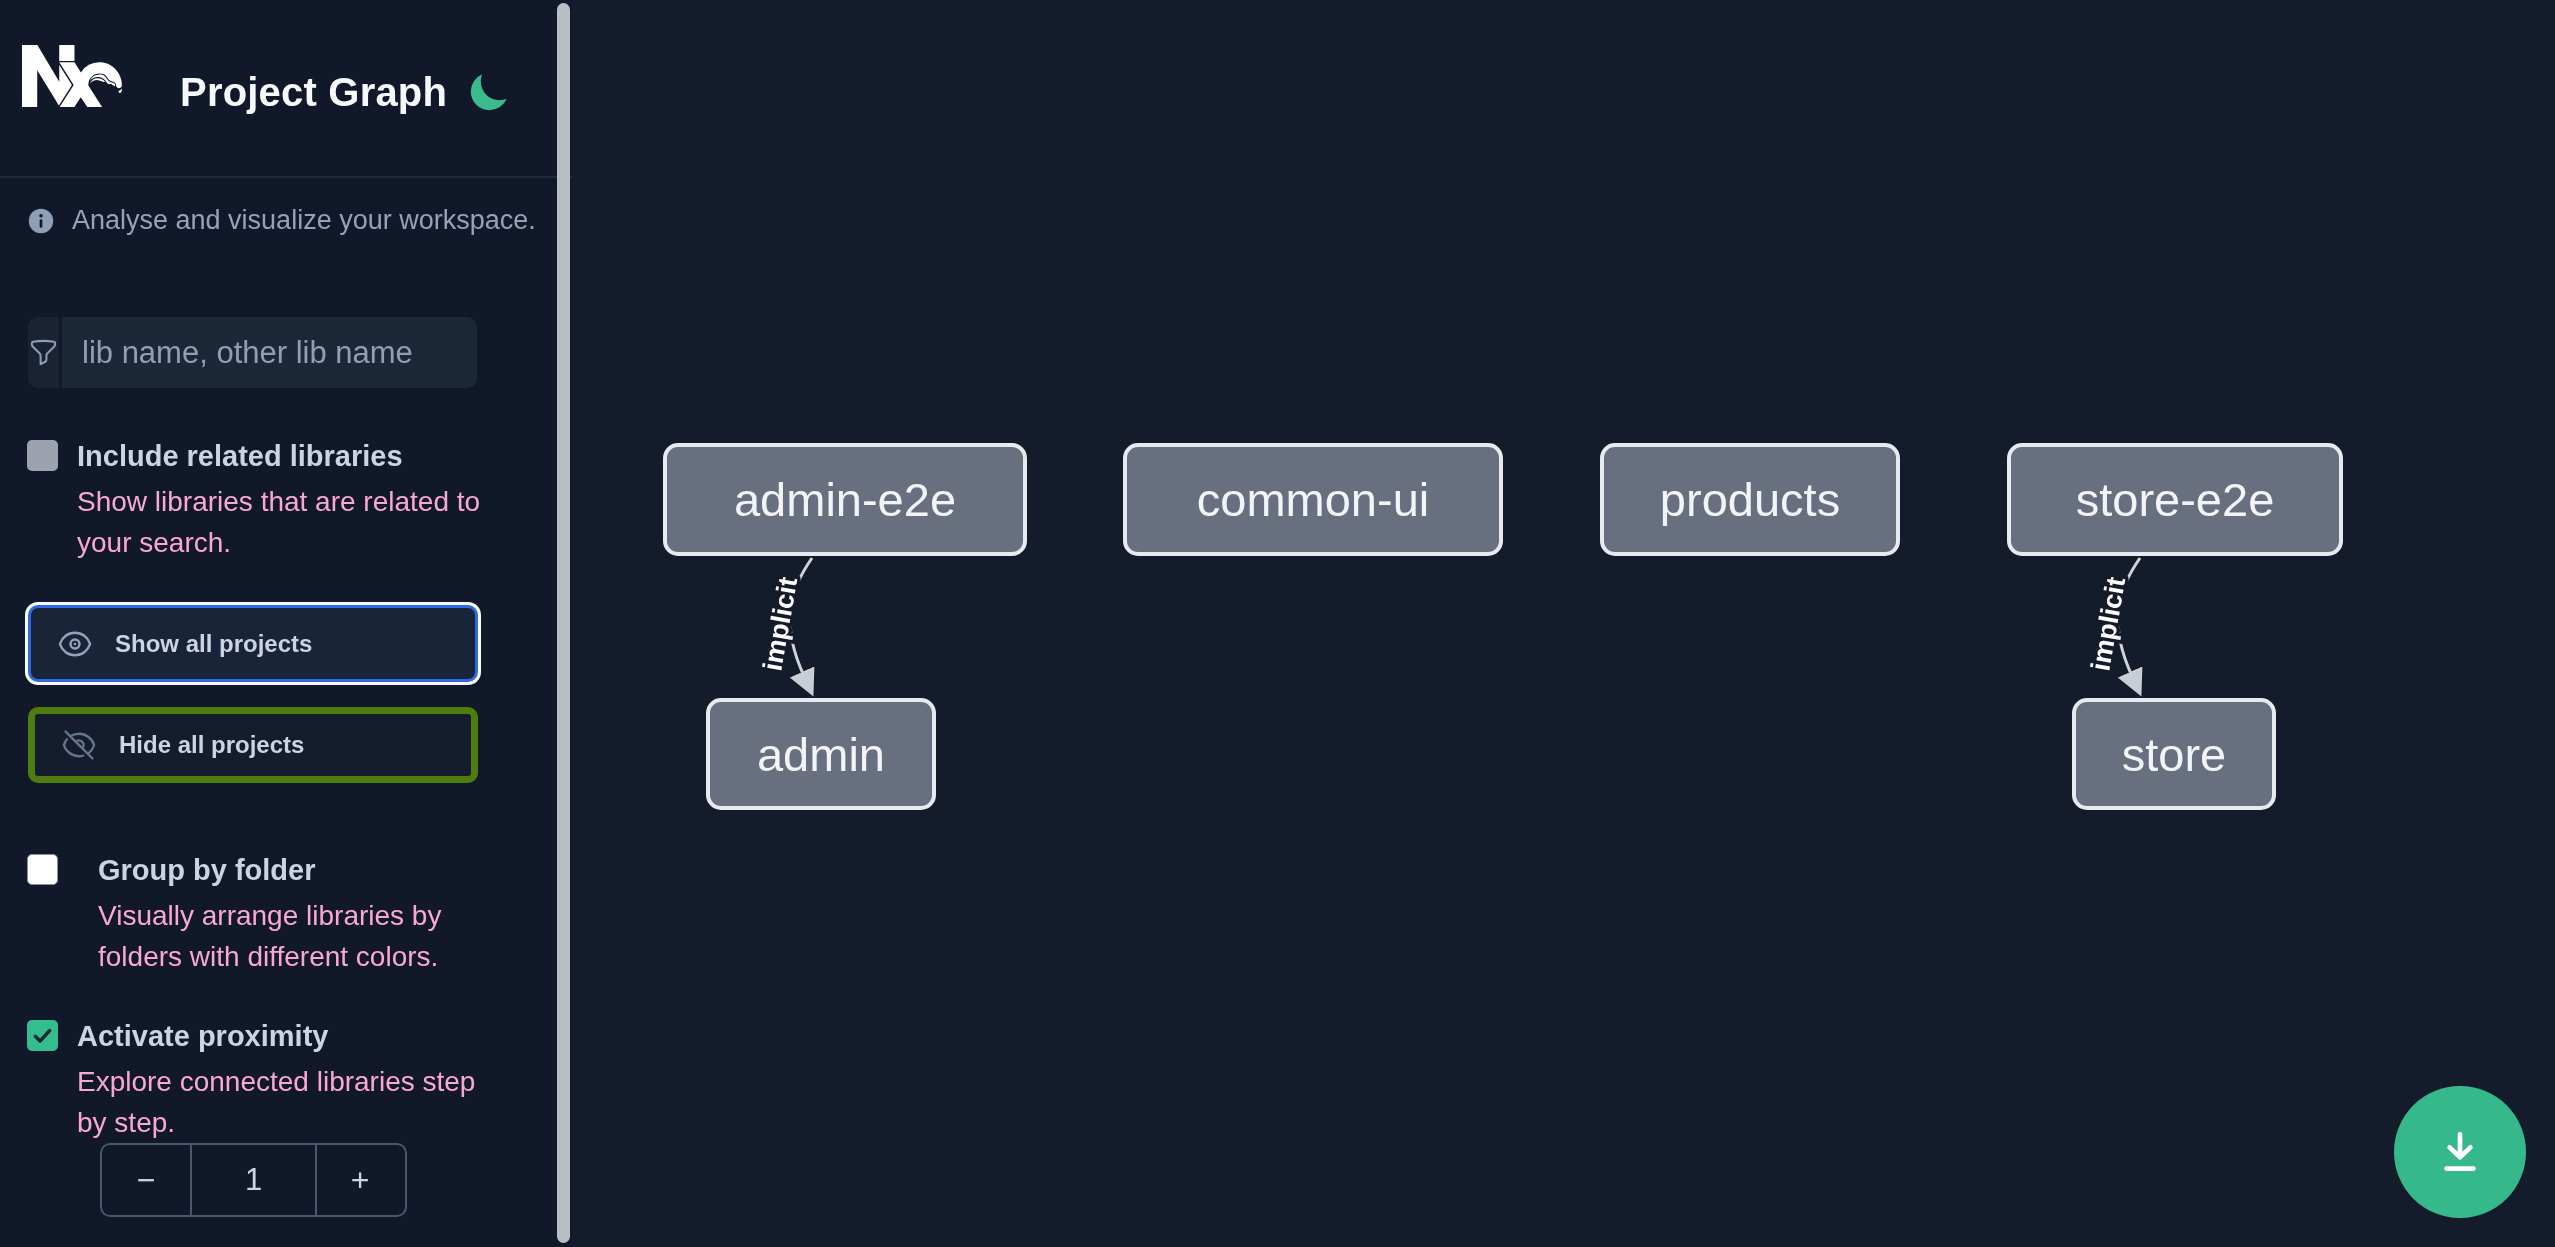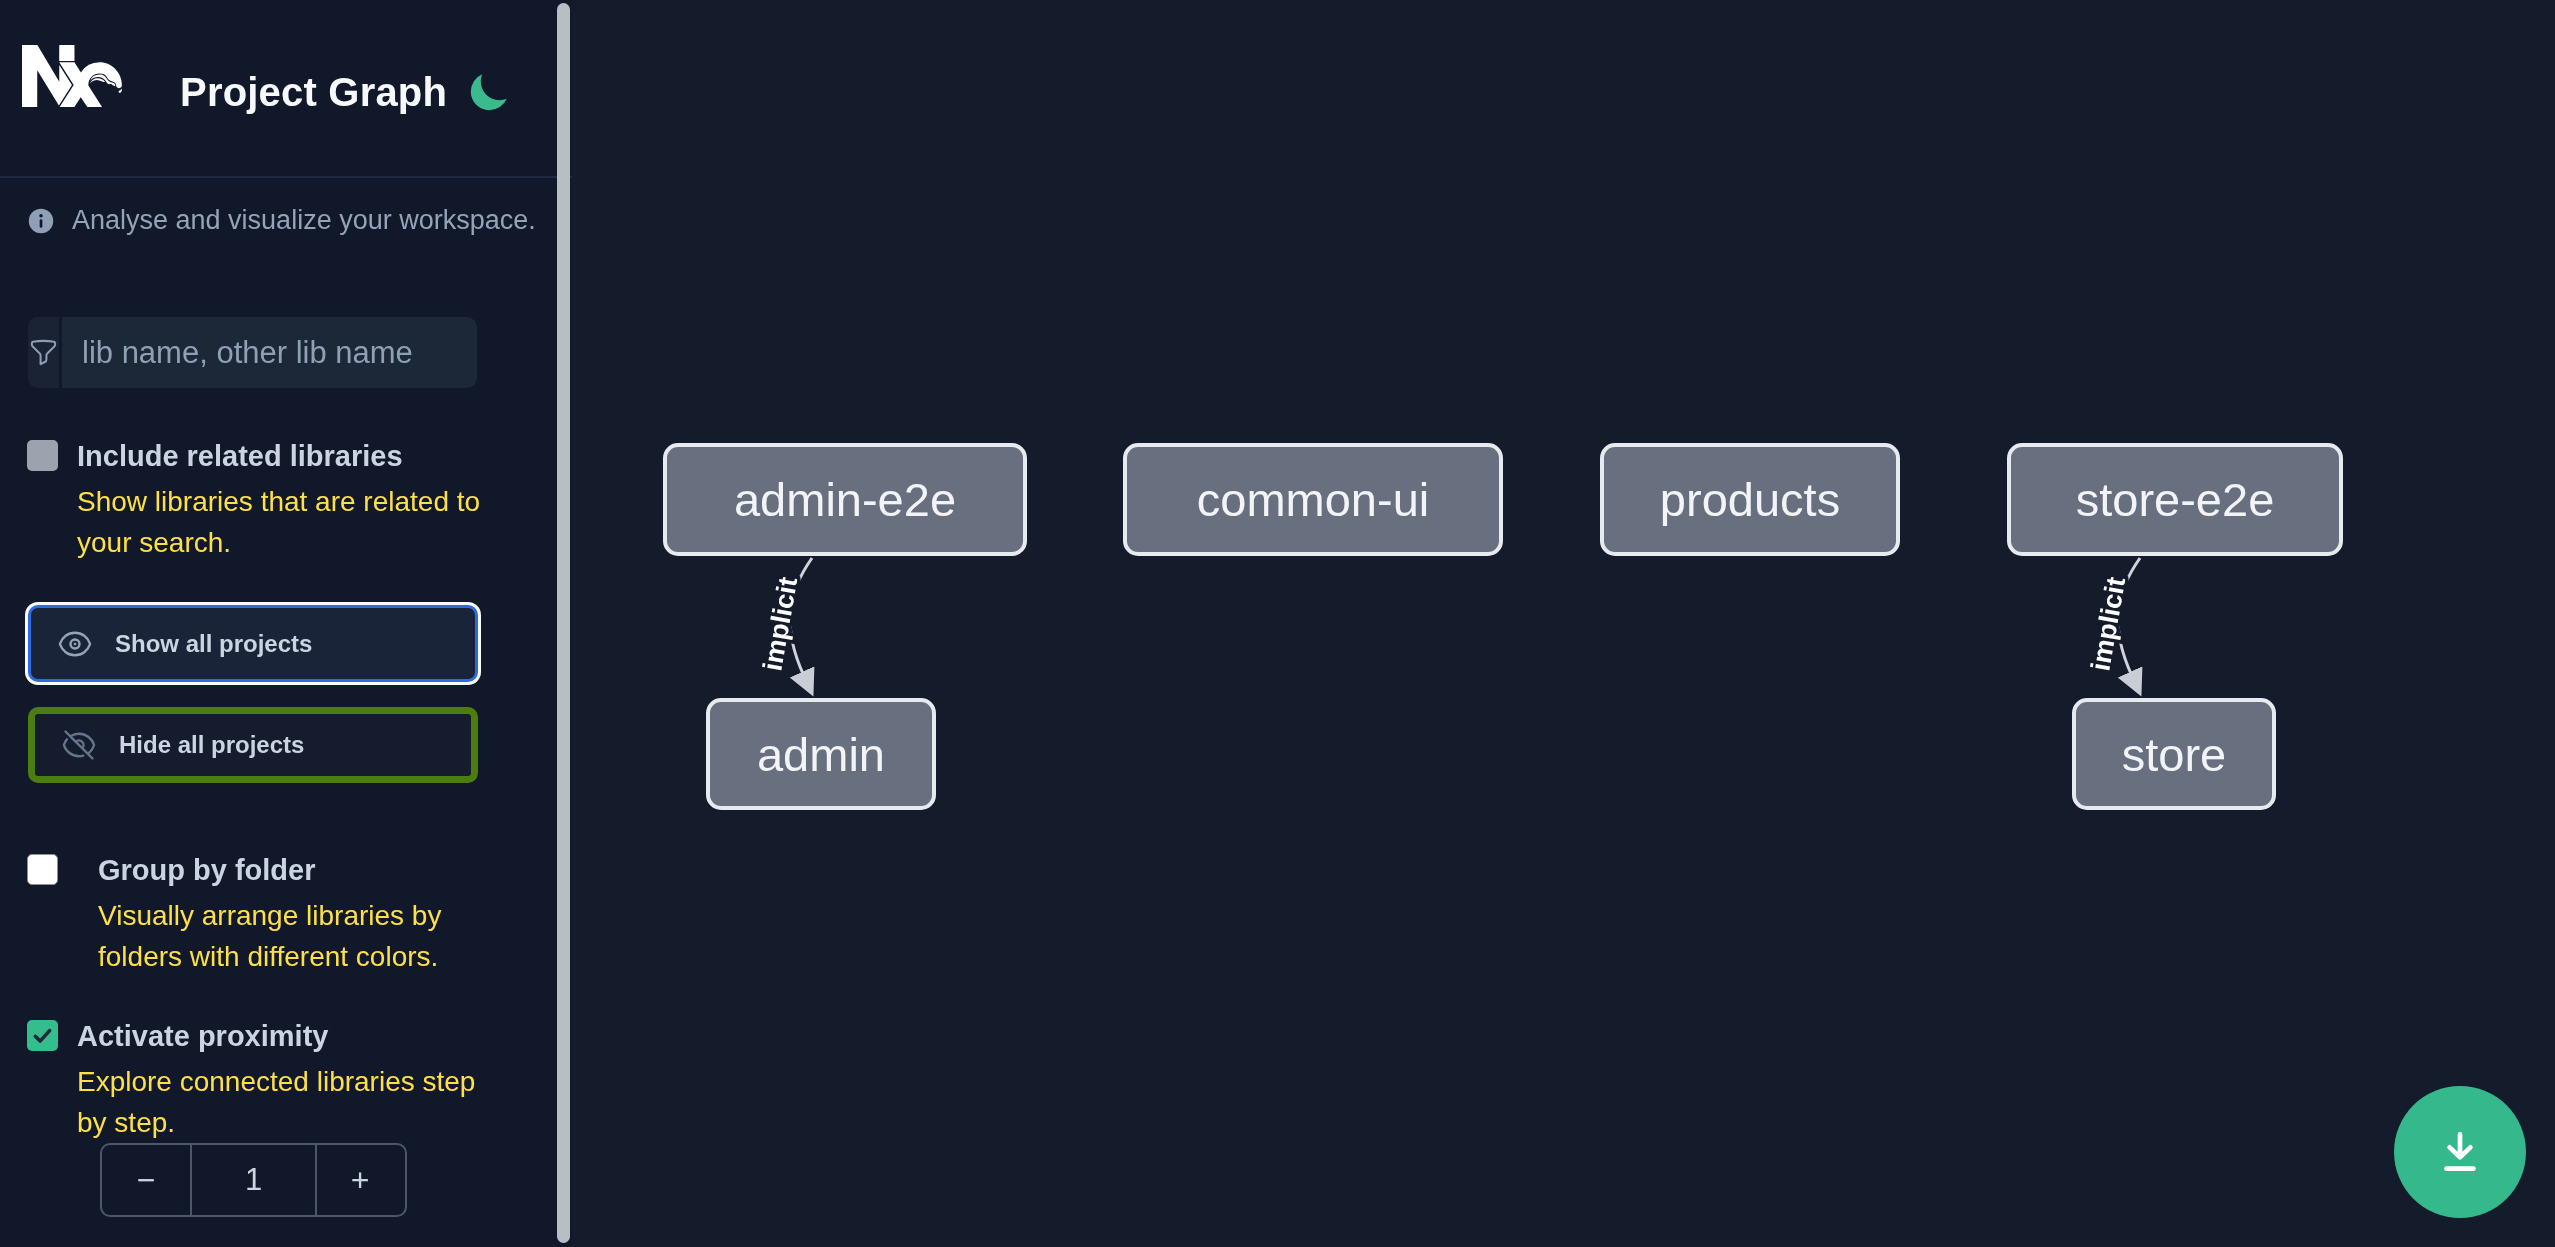--- a/index.html
+++ b/index.html
@@ -34,21 +34,21 @@
   .option { position:absolute; left:27px; width:500px; display:flex; gap:19px; }
   .opt-related   { top:438px; }
   .opt-group     { top:852px;gap:40px; }
   .opt-proximity { top:1018px; }
   .checkbox { width:31px; height:31px; border-radius:5px; flex:0 0 31px; margin-top:2px;
               display:flex; align-items:center; justify-content:center; cursor:pointer; }
   .cb-disabled { background:#9ca3af; }
   .cb-empty    { background:#ffffff; border:1px solid #8b919c; }
   .cb-checked  { background:#34bd8d; }
   .opt-title { font-size:29px; font-weight:600; color:#cbd5e1; line-height:36px; cursor:pointer; }
-  .opt-desc  { width:430px; margin-top:7px; font-size:28px; line-height:41px; color:#fde047; }
+  .opt-desc  { width:430px; margin-top:7px; font-size:28px; line-height:41px; color:#f9a8d4; }
 
   .sb-btn { position:absolute; left:28px; width:450px; border-radius:10px;
             display:flex; align-items:center; gap:22px; padding-left:26px;
             font-family:"Liberation Sans", sans-serif;
             font-size:24px; font-weight:600; color:#cbd5e1; cursor:pointer; }
   .btn-show { top:605px; height:77px; background:#1a2439;
               border:3px solid #2f6be0; box-shadow:0 0 0 3px #fbfcfd; }
   .btn-hide { top:707px; height:76px; background:rgba(30,41,59,0.25);
               border:7px solid #4d7c0f; }
 

